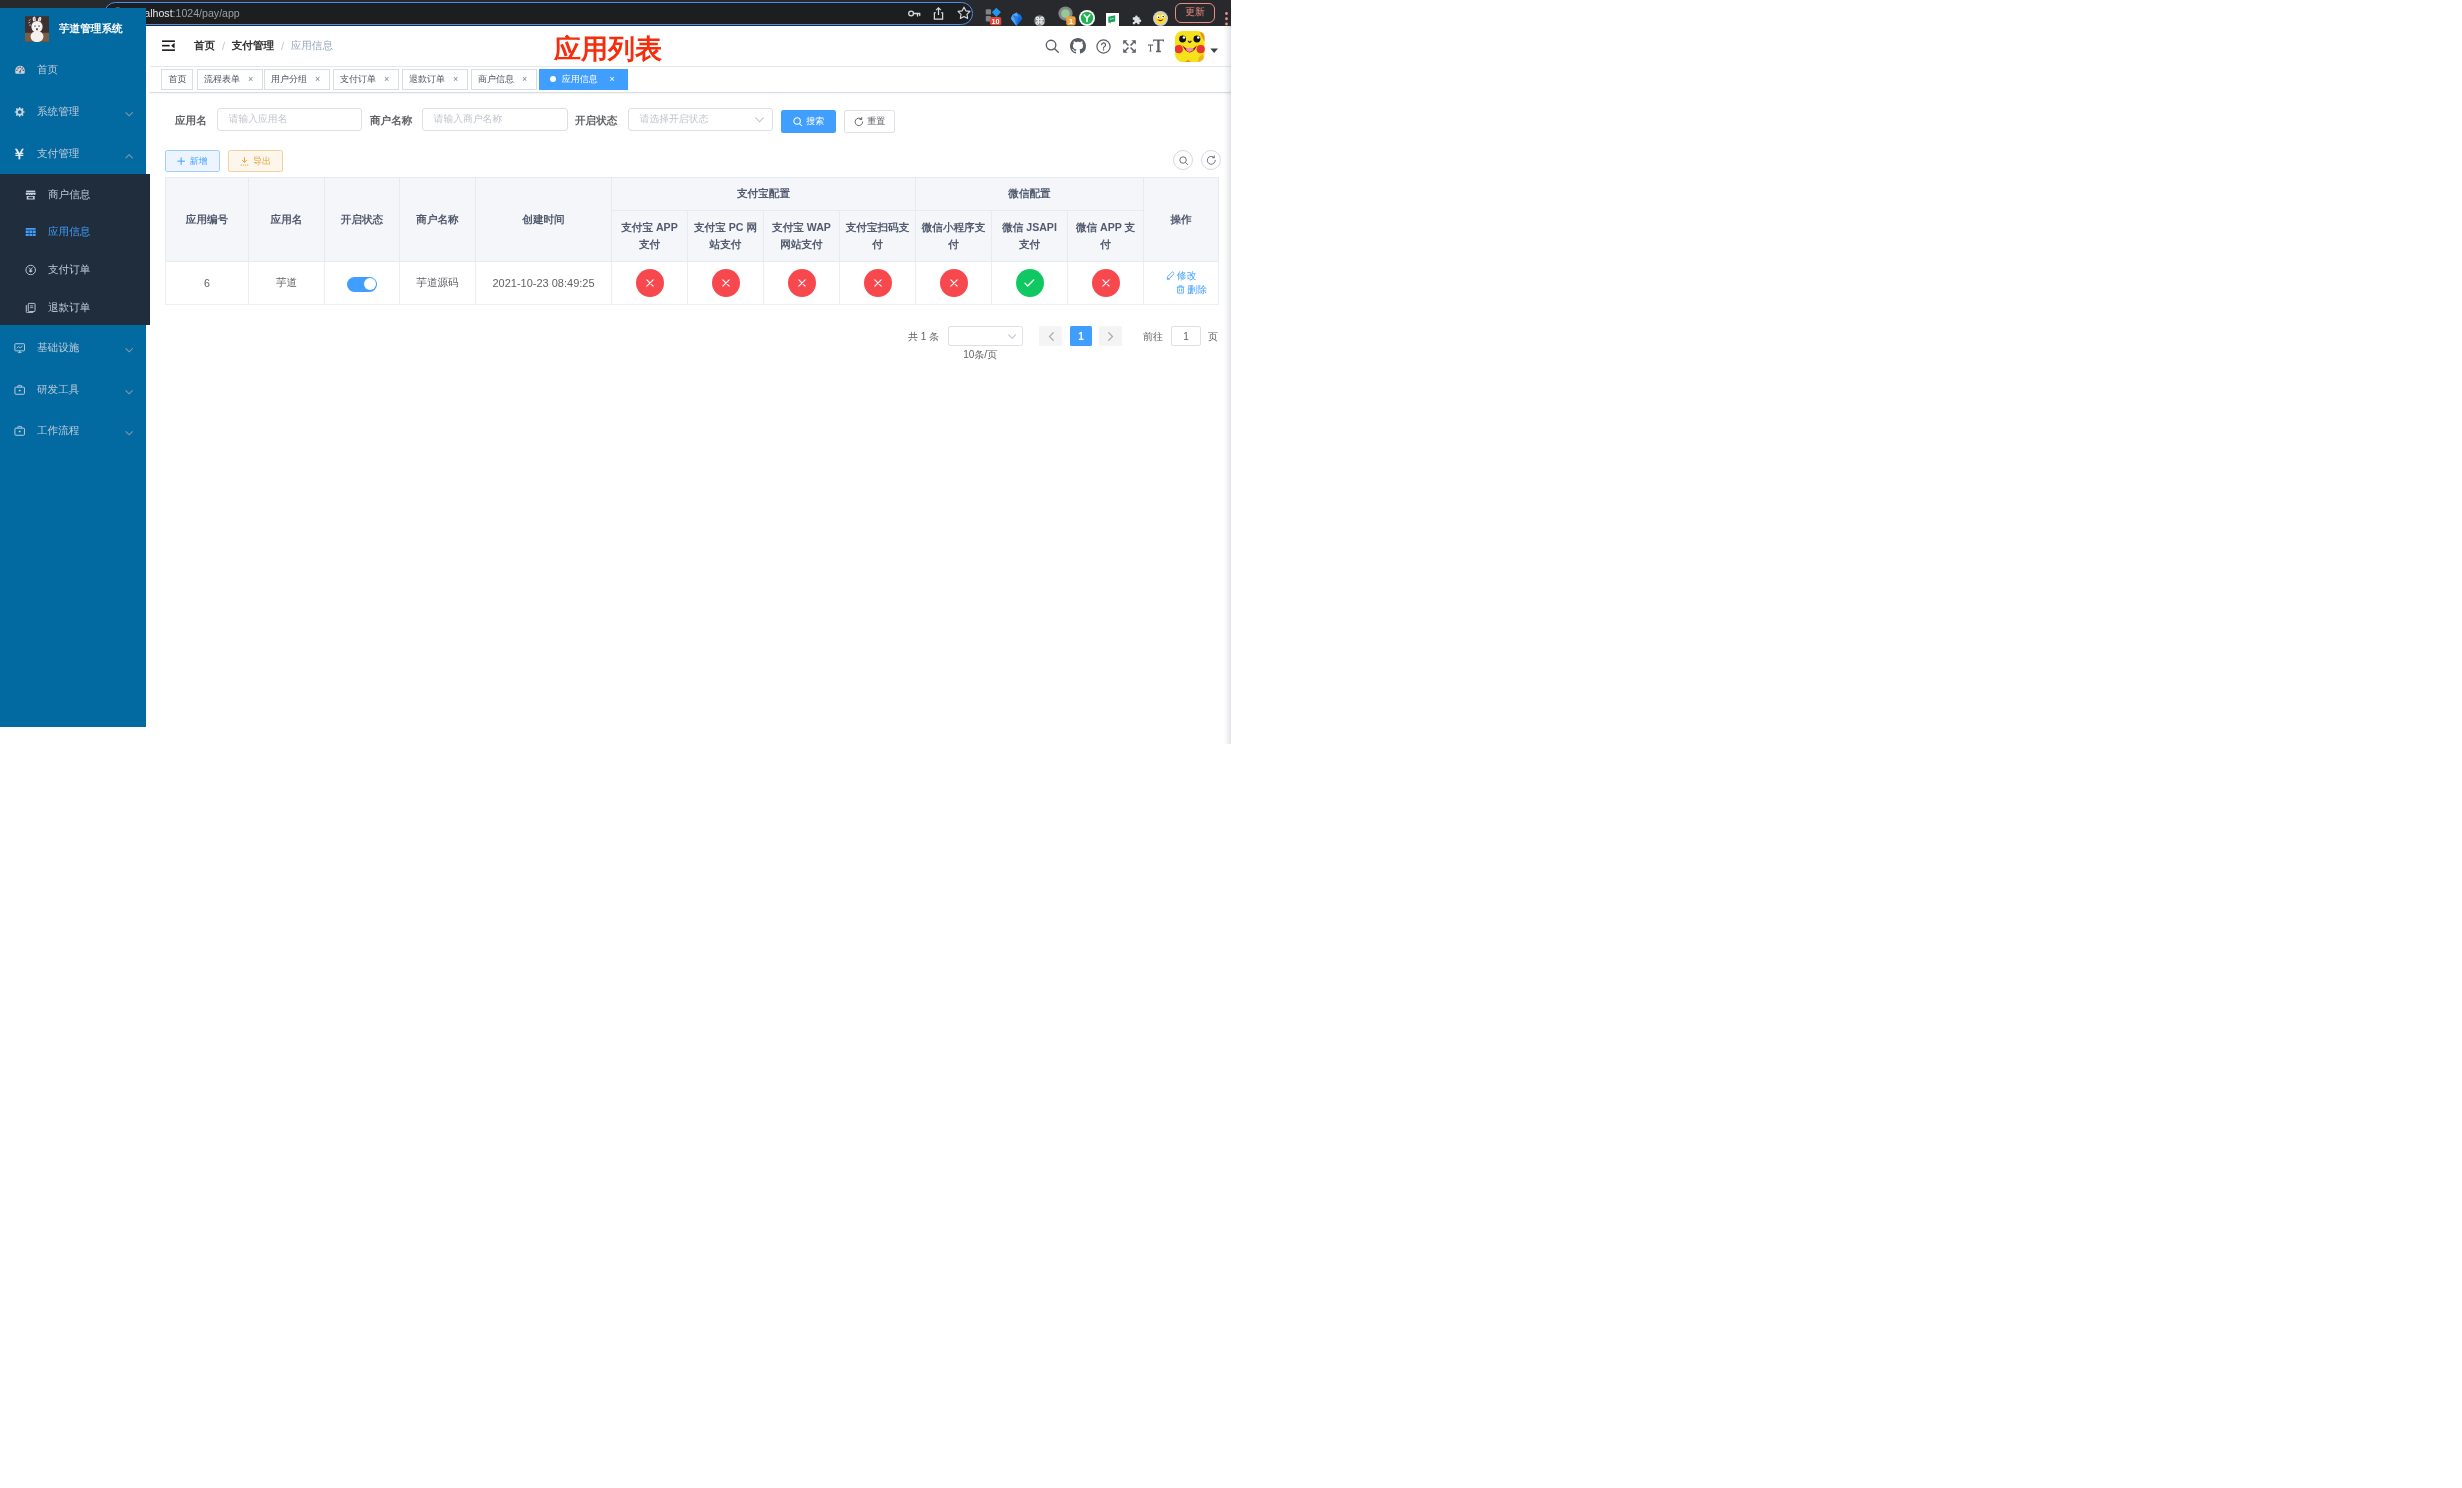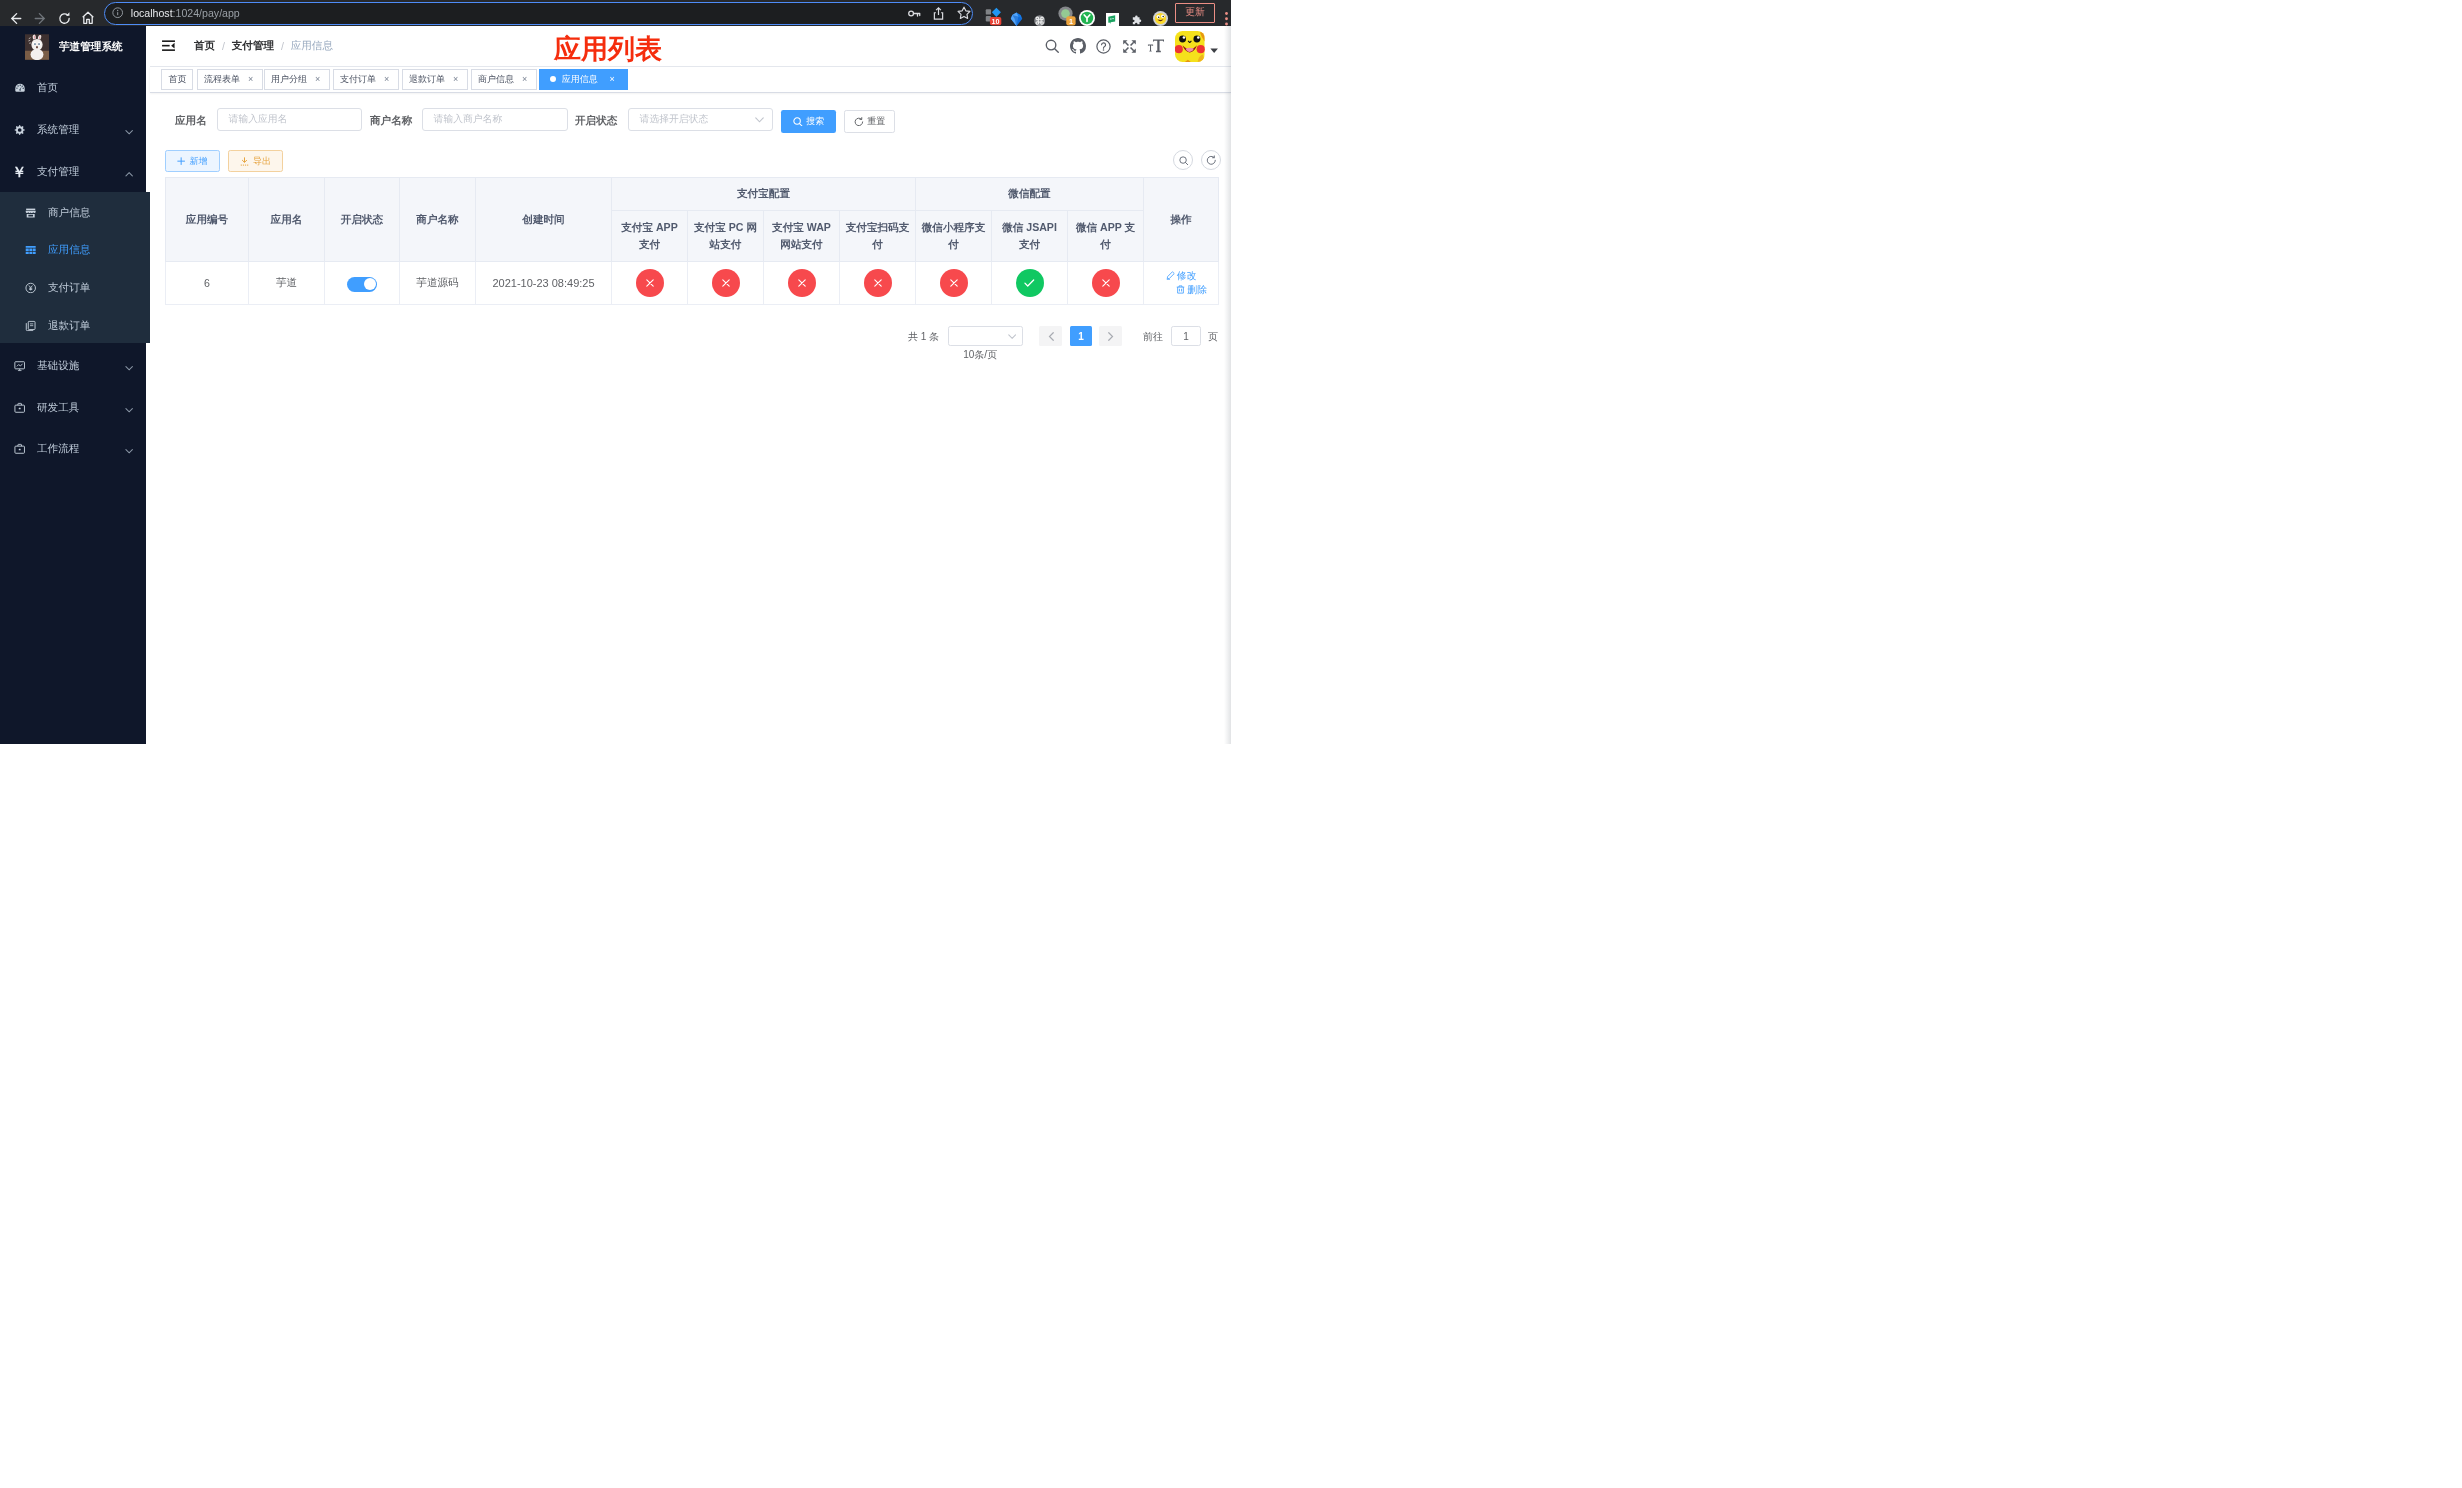--- a/index.html
+++ b/index.html
@@ -8,24 +8,24 @@
   body { font-family:"Liberation Sans", sans-serif; position:relative; background:#fff; }
   .abs { position:absolute; }
 
   
   .chrome { position:absolute; top:0; left:0; width:1231px; height:26px; background:#27292c; }
   .chrome svg { display:block; }
   .cbtn { position:absolute; top:0; height:26px; display:flex; align-items:flex-end; justify-content:center; }
   .pill { position:absolute; left:104px; top:1.5px; width:869px; height:23px; background:#1c1e20; border:1.5px solid #4e8cf7; border-radius:11.4px; display:flex; align-items:center; }
   .url { font-size:10.6px; color:#e8eaed; margin-left:7.6px; }
   .url .dim { color:#9aa0a6; }
-  .upd { position:absolute; left:1175px; top:3px; width:40px; height:19.7px; border:1.5px solid #ec8e85; border-radius:1px; color:#ec8e85; font-size:9.8px; display:flex; align-items:center; justify-content:center; }
+  .upd { position:absolute; left:1175px; top:3px; width:40px; height:19.7px; border:1.5px solid #ec8e85; border-radius:6px; color:#ec8e85; font-size:9.8px; display:flex; align-items:center; justify-content:center; }
 
   
-  .sidebar { position:absolute; top:26px; left:0; width:146px; height:719px; background:#0f172a; }
+  .sidebar { position:absolute; top:8px; left:0; width:146px; height:719px; background:#0369a1; }
   .logo-row { position:absolute; top:8.3px; left:0; width:150px; height:50px; }
   .logo-img { position:absolute; left:25px; top:0px; width:24px; height:26px; }
   .logo-title { position:absolute; left:59px; top:6px; font-size:10.6px; font-weight:bold; color:#fff; white-space:nowrap; }
   .menu-item { position:absolute; left:0; width:150px; height:42px; color:#bfcbd9; font-size:10.6px; }
   .menu-item .mi-ico { position:absolute; left:13.6px; top:50%; transform:translateY(-50%); width:11.4px; height:11.4px; }
   .menu-item .mi-txt { position:absolute; left:37px; top:50%; transform:translateY(-50%); white-space:nowrap; }
   .menu-item .mi-arr { position:absolute; right:16.7px; top:50%; width:8.3px; height:4.5px; }
   .submenu { position:absolute; left:0; top:166px; width:150px; height:151px; background:#1f2d3d; }
   .sub-item { position:absolute; left:0; width:150px; height:38px; color:#bfcbd9; font-size:10.6px; }
   .sub-item .mi-ico { position:absolute; left:25px; top:50%; transform:translateY(-50%); width:11.4px; height:11.4px; }

